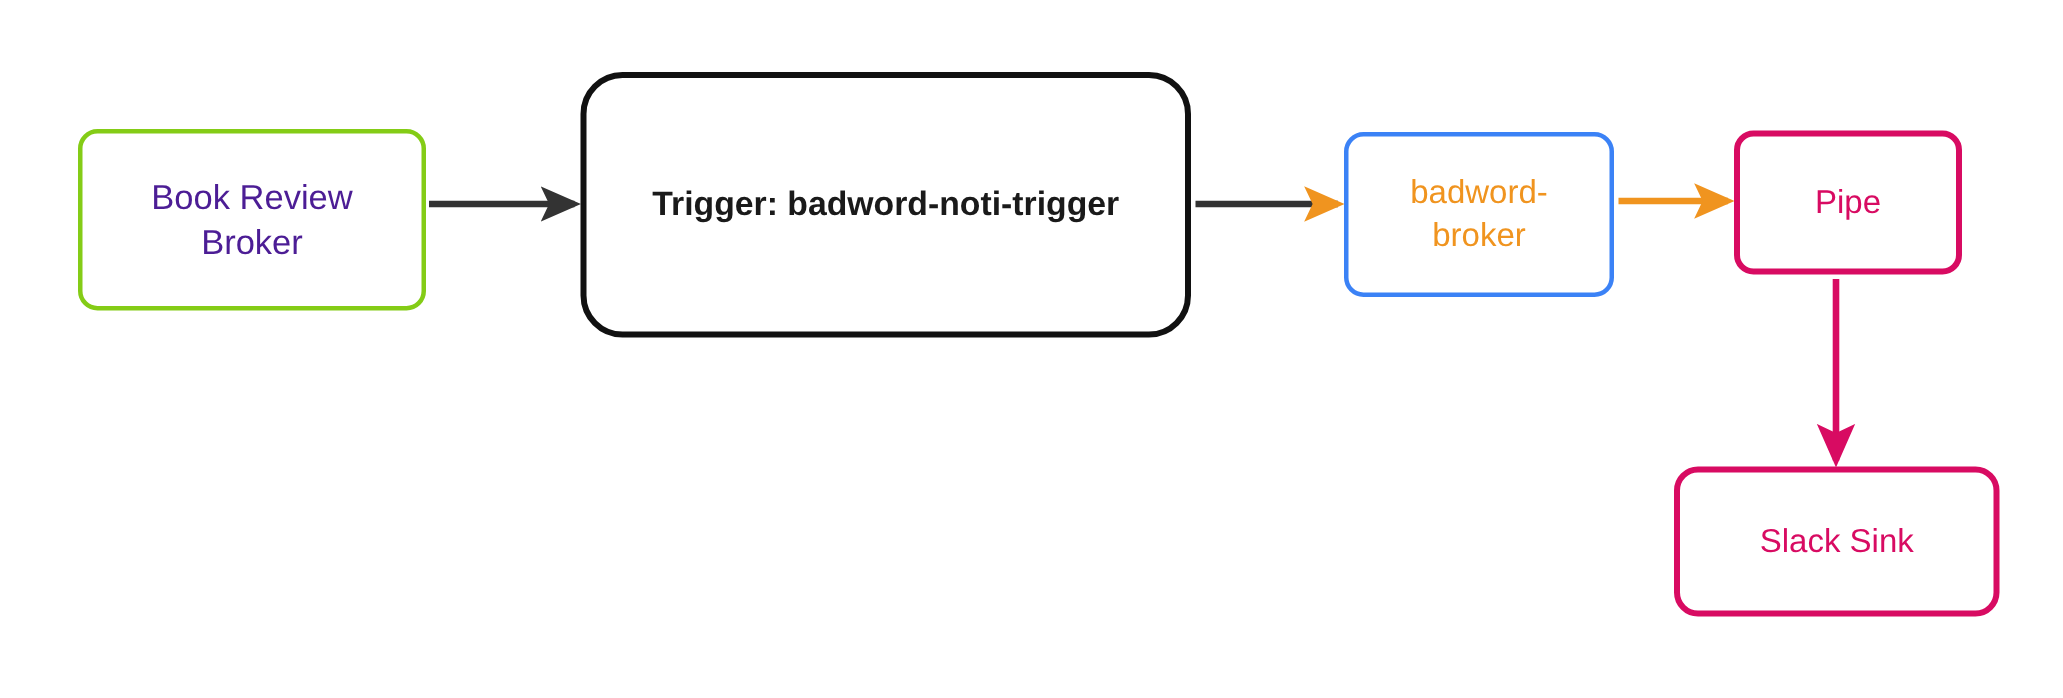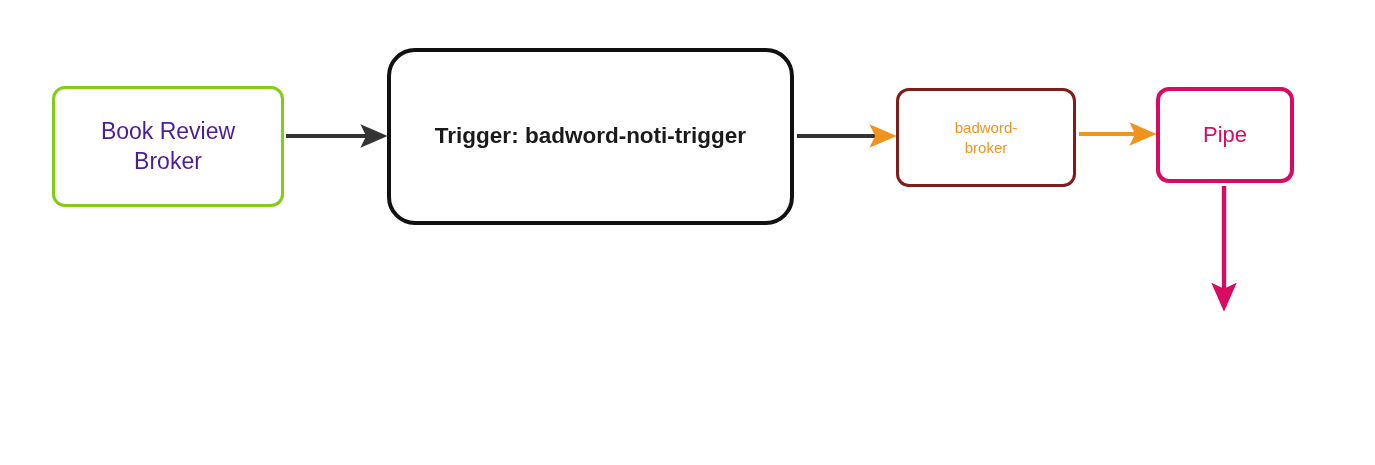--- a/index.html
+++ b/index.html
@@ -75,32 +75,32 @@
   }
   #node-trigger .v-bold {
     font-weight: bold;
   }
 
   
   #node-badword-broker {
     left: 896px;
     top: 88px;
     width: 180px;
-    height: 99px;
-    border: 3px solid #7f1d1d;
+    height: 110px;
+    border: 3px solid #3b82f6;
     border-radius: 13px;
     color: #F0941F;
-    font-size: 15px;
+    font-size: 22px;
   }
 
   
   #node-pipe {
     left: 1156px;
     top: 87px;
-    width: 138px;
+    width: 152px;
     height: 96px;
     border: 4px solid #D80B62;
     border-radius: 13px;
     color: #D80B62;
     font-size: 22px;
   }
 
   
   #node-slack-sink {
     left: 1116px;
@@ -153,14 +153,17 @@
 
   <div class="node" id="node-badword-broker">
     <span class="node-label">badword-
 broker</span>
   </div>
 
   <div class="node" id="node-pipe">
     <span class="node-label">Pipe</span>
   </div>
 
+  <div class="node" id="node-slack-sink">
+    <span class="node-label">Slack Sink</span>
+  </div>
 
 </div>
 
 </body></html>

